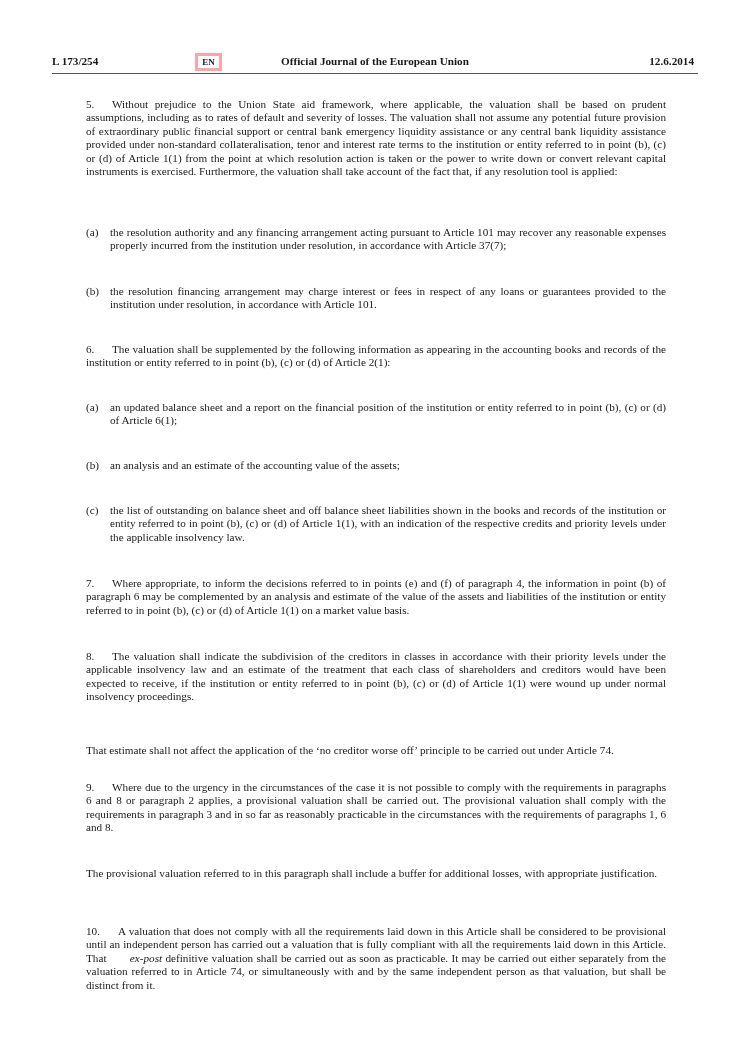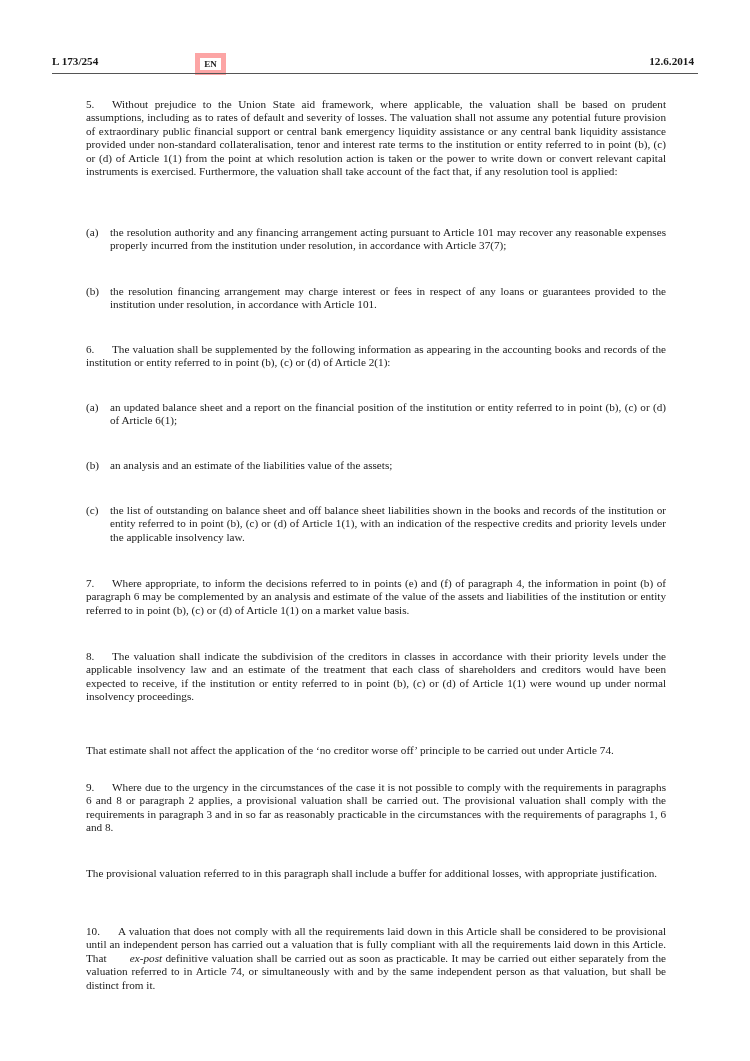--- a/index.html
+++ b/index.html
@@ -9,40 +9,41 @@
       color: #1a1a1a;
     }
     .header {
       position: absolute; left: 52px; right: 52px; top: 52px; height: 20px;
       font-size: 11.2px;
       font-weight: bold;
     }
     .header .ref { position: absolute; left: 0; top: 3px; }
     .header .lang {
       position: absolute; left: 143px; top: 1px; width: 21px; height: 12px;
-      border: 5px solid #fca5a5; font-size: 9px; text-align: center; line-height: 12px;
+      border: 3px solid #fca5a5; font-size: 9px; text-align: center; line-height: 12px;
     }
     .header .title { position: absolute; left: 0; right: 0; top: 3px; text-align: center; }
     .header .date { position: absolute; right: 4px; top: 3px; }
     .rule { position: absolute; left: 52px; right: 52px; top: 73px; height: 1px; background: #555; }
 
     .content { position: absolute; left: 86px; width: 580px; font-size: 11.2px; line-height: 13.4px; text-align: justify; }
     .para { position: absolute; left: 0; width: 580px; }
     .para .num { display: inline-block; width: 26px; }
     .item { position: absolute; left: 0; width: 580px; }
     .item .lbl { position: absolute; left: 0; top: 0; }
     .item .txt { margin-left: 24px; display: block; text-align: justify; }
     em { font-style: italic; margin-left: 20px; }
   </style>
 </head>
 <body>
 
 <div class="header">
   <span class="ref">L 173/254</span>
   <span class="lang">EN</span>
+  <span class="title">Official Journal of the European Union</span>
   <span class="date">12.6.2014</span>
 </div>
 <div class="rule"></div>
 
 <div class="content">
 
   <div class="para" style="top:98px;">
     <span class="num">5.</span><span>Without prejudice to the Union State aid framework, where applicable, the valuation shall be based on prudent assumptions, including as to rates of default and severity of losses. The valuation shall not assume any potential future provision of extraordinary public financial support or central bank emergency liquidity assistance or any central bank liquidity assistance provided under non-standard collateralisation, tenor and interest rate terms to the institution or entity referred to in point (b), (c) or (d) of Article 1(1) from the point at which resolution action is taken or the power to write down or convert relevant capital instruments is exercised. Furthermore, the valuation shall take account of the fact that, if any resolution tool is applied:</span>
   </div>
 
@@ -60,21 +61,21 @@
     <span class="num">6.</span><span>The valuation shall be supplemented by the following information as appearing in the accounting books and records of the institution or entity referred to in point (b), (c) or (d) of Article 2(1):</span>
   </div>
 
   <div class="item" style="top:401px;">
     <span class="lbl">(a)</span>
     <span class="txt">an updated balance sheet and a report on the financial position of the institution or entity referred to in point (b), (c) or (d) of Article 6(1);</span>
   </div>
 
   <div class="item" style="top:459px;">
     <span class="lbl">(b)</span>
-    <span class="txt">an analysis and an estimate of the liabilities value of the assets;</span>
+    <span class="txt">an analysis and an estimate of the accounting value of the assets;</span>
   </div>
 
   <div class="item" style="top:504px;">
     <span class="lbl">(c)</span>
     <span class="txt">the list of outstanding on balance sheet and off balance sheet liabilities shown in the books and records of the institution or entity referred to in point (b), (c) or (d) of Article 1(1), with an indication of the respective credits and priority levels under the applicable insolvency law.</span>
   </div>
 
   <div class="para" style="top:577px;">
     <span class="num">7.</span><span>Where appropriate, to inform the decisions referred to in points (e) and (f) of paragraph 4, the information in point (b) of paragraph 6 may be complemented by an analysis and estimate of the value of the assets and liabilities of the institution or entity referred to in point (b), (c) or (d) of Article 1(1) on a market value basis.</span>
   </div>

